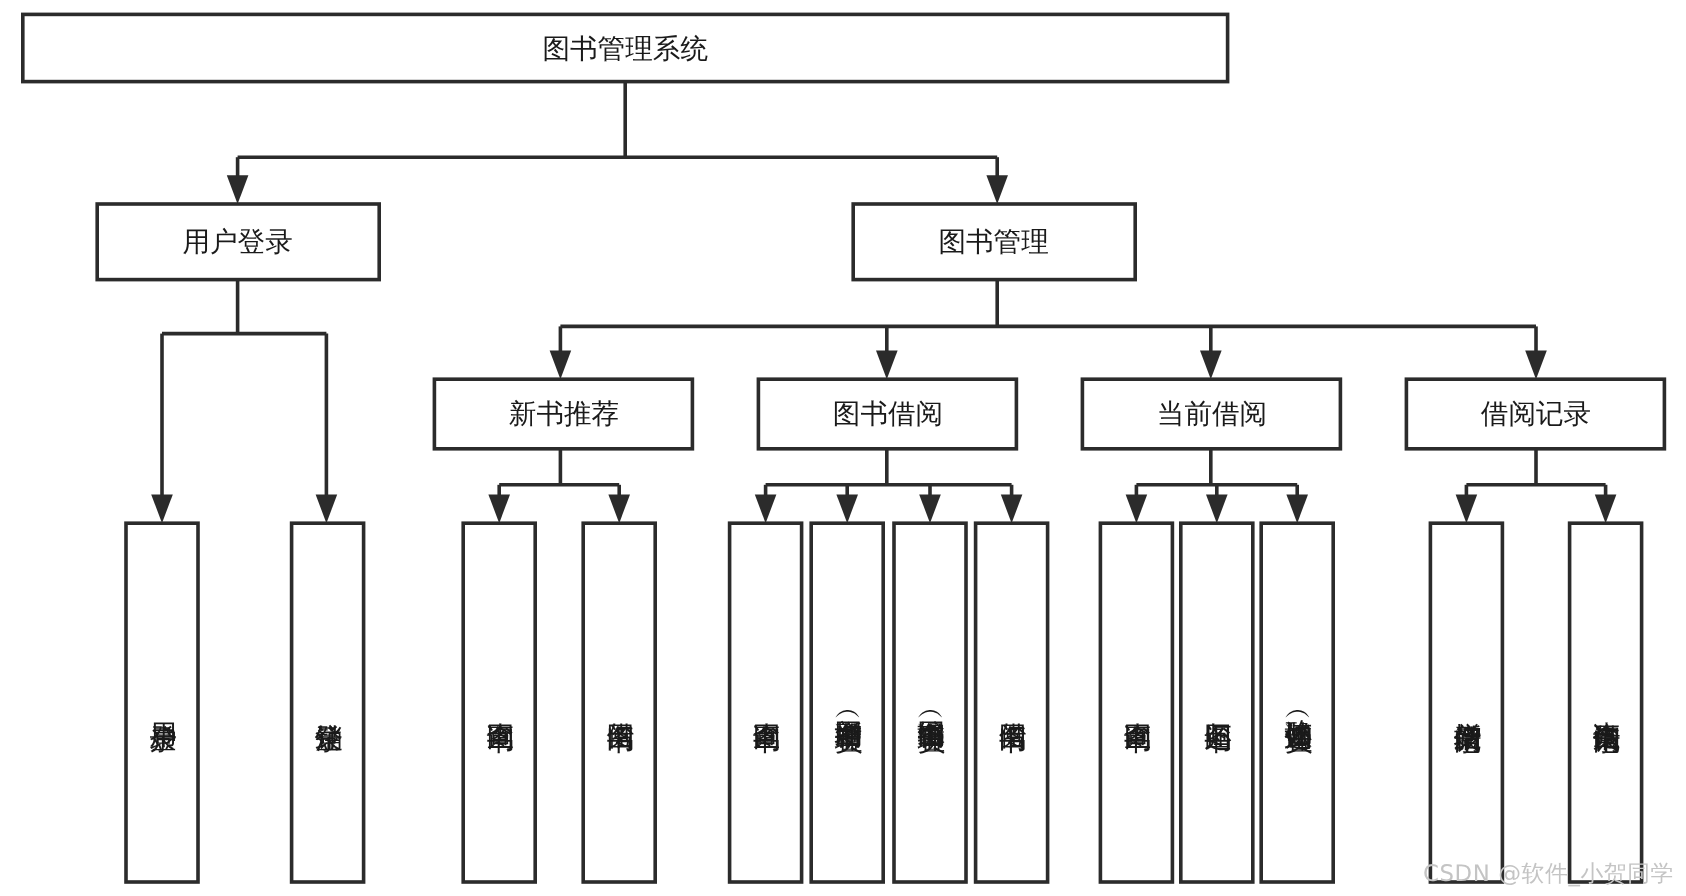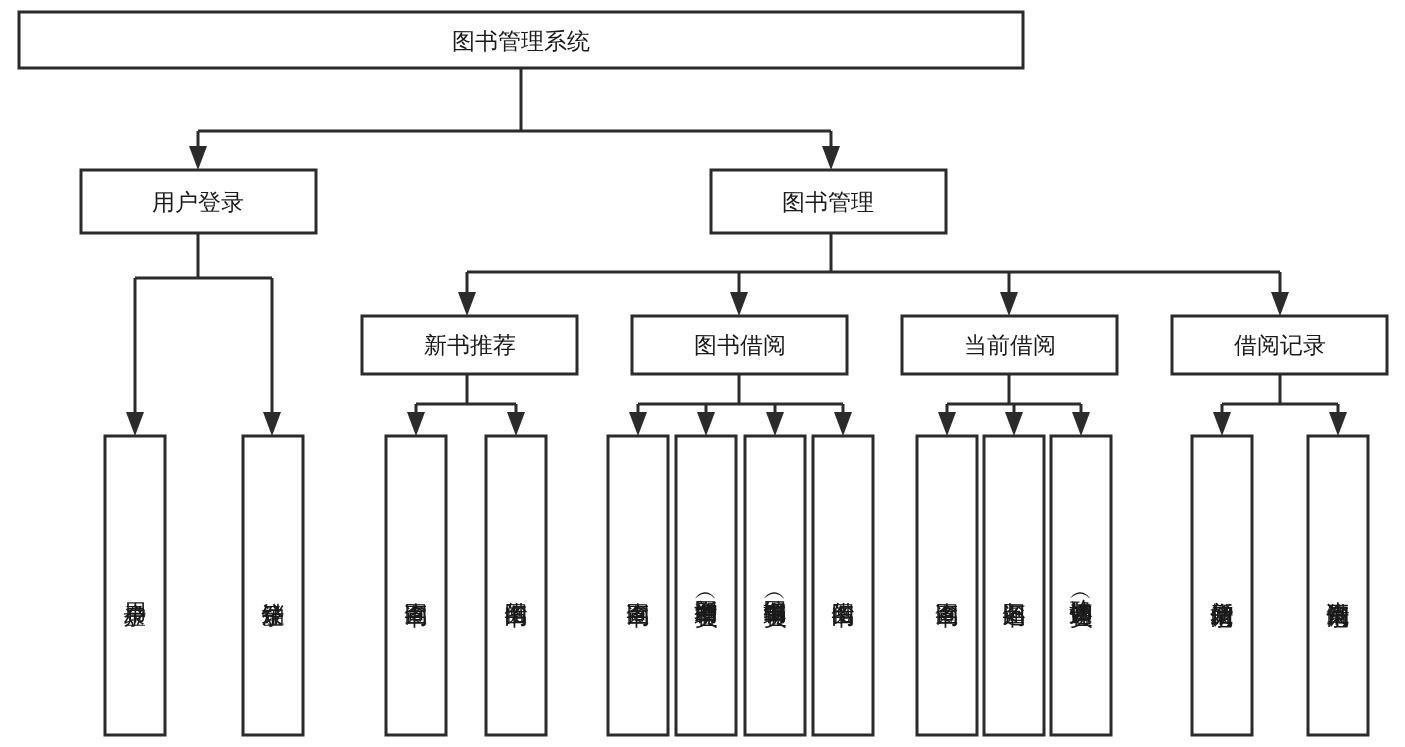--- a/index.html
+++ b/index.html
@@ -195,14 +195,15 @@
   <div class="leaf-label-wrap" style="left:745px; top:436px; width:60px; height:299px;">编辑图书（管理员）</div>
   <div class="leaf-label-wrap" style="left:813px; top:436px; width:60px; height:299px;">借阅图书</div>
 
   <div class="leaf-label-wrap" style="left:917px; top:436px; width:60px; height:299px;">查询图书</div>
   <div class="leaf-label-wrap" style="left:984px; top:436px; width:60px; height:299px;">归还图书</div>
   <div class="leaf-label-wrap" style="left:1051px; top:436px; width:60px; height:299px;">确认归还（管理员）</div>
 
   <div class="leaf-label-wrap" style="left:1192px; top:436px; width:60px; height:299px;">新增借阅记录</div>
   <div class="leaf-label-wrap" style="left:1308px; top:436px; width:60px; height:299px;">查询借阅记录</div>
 
+  <div class="watermark">CSDN @软件_小贺同学</div>
 
 </div>
 
 </body></html>

